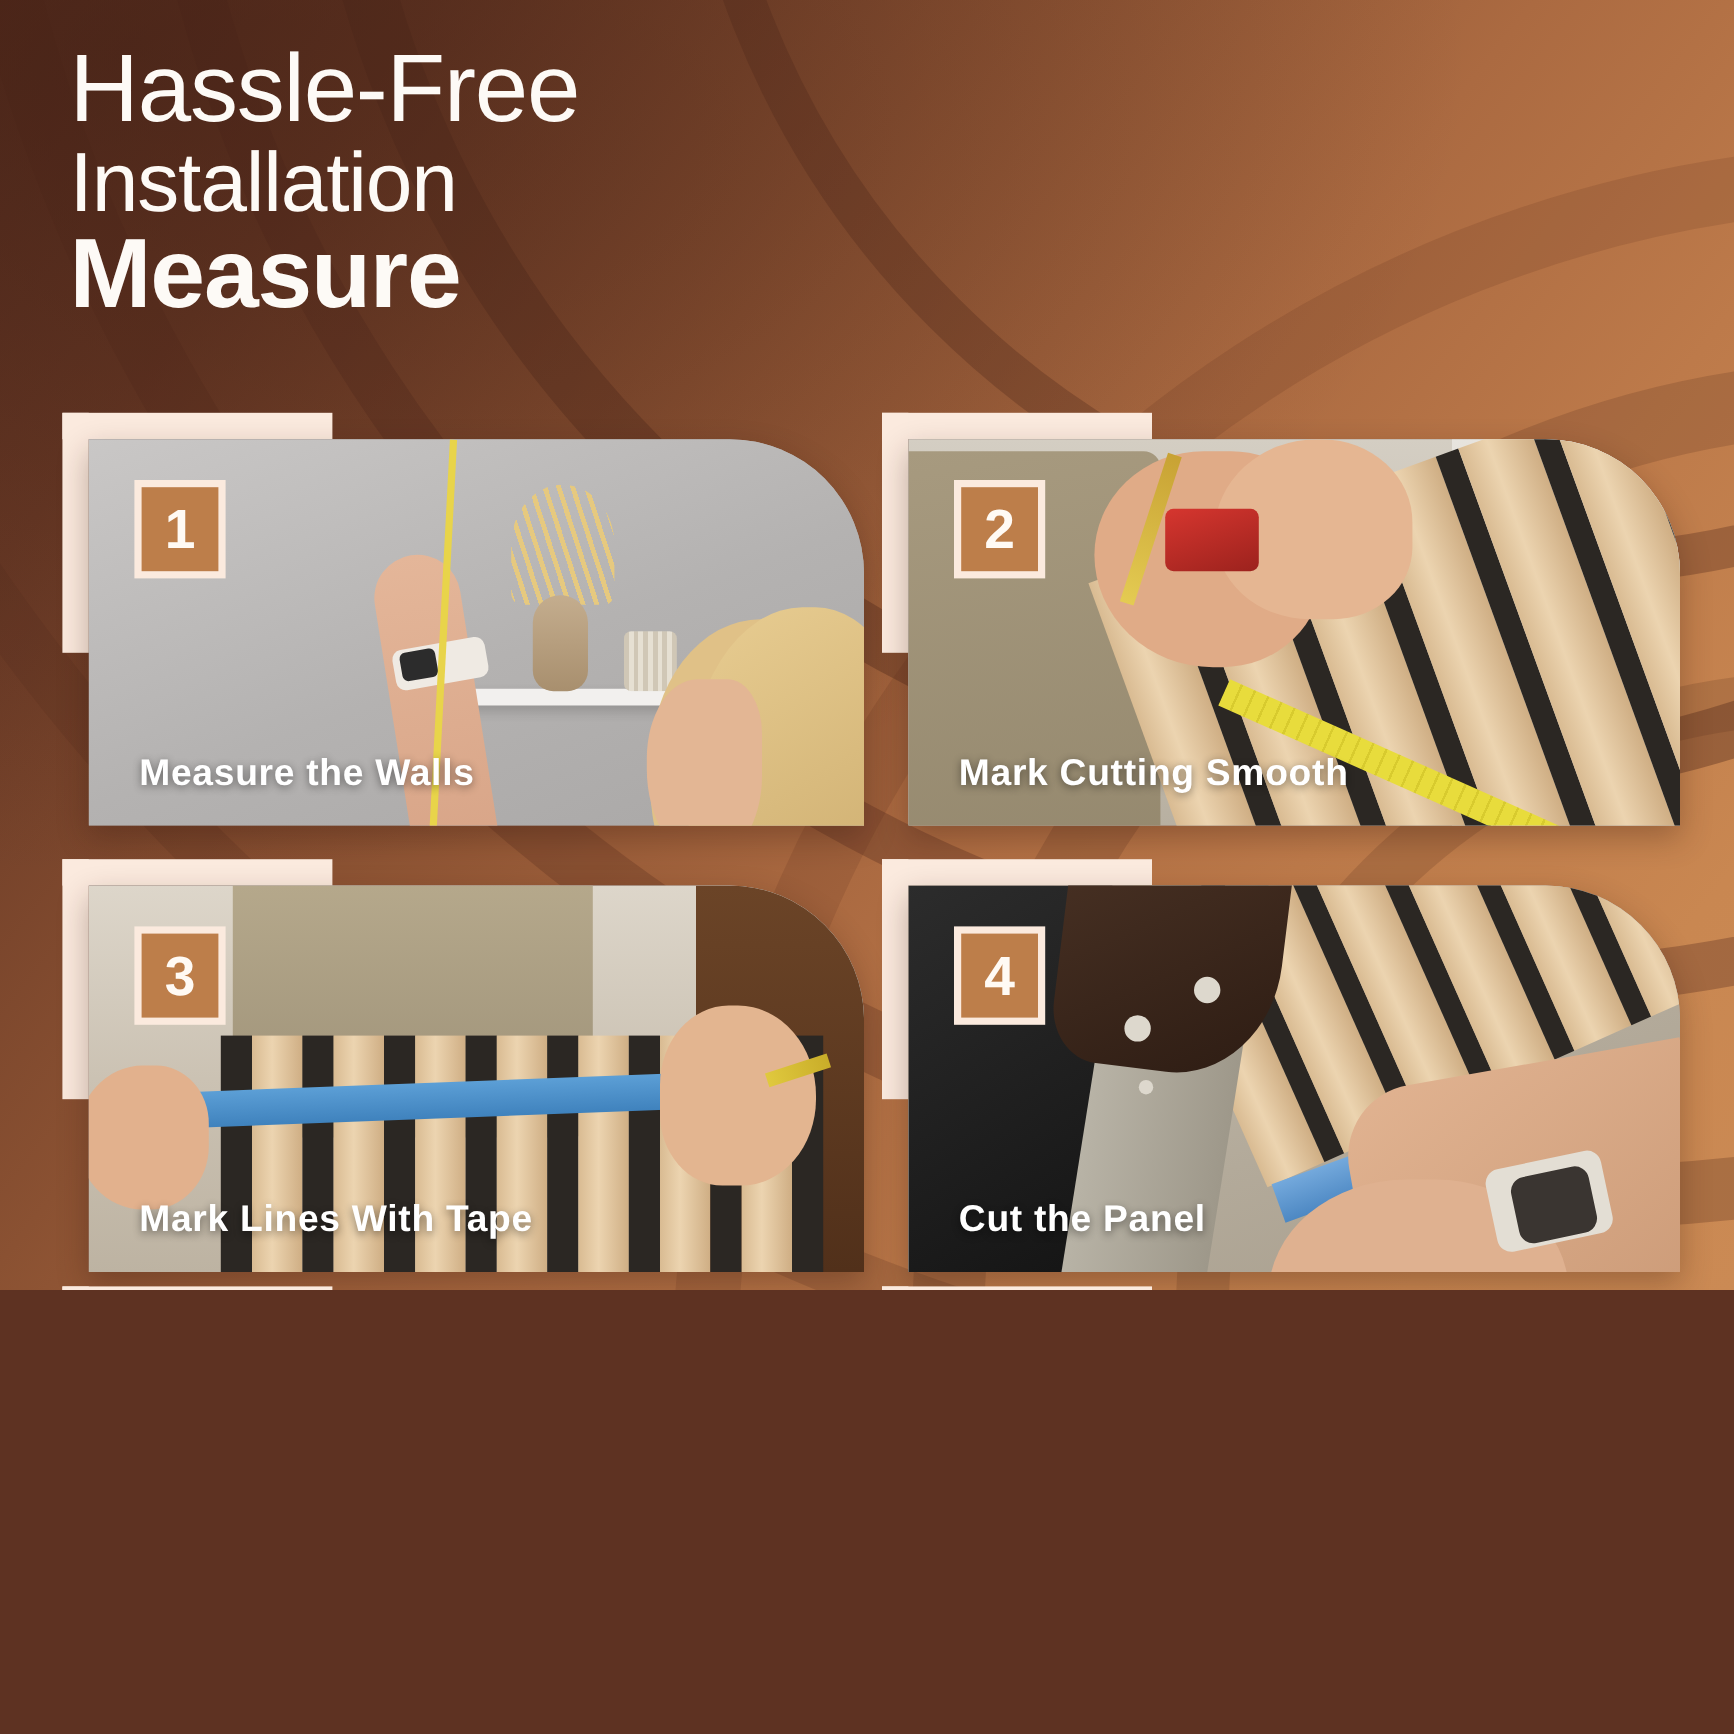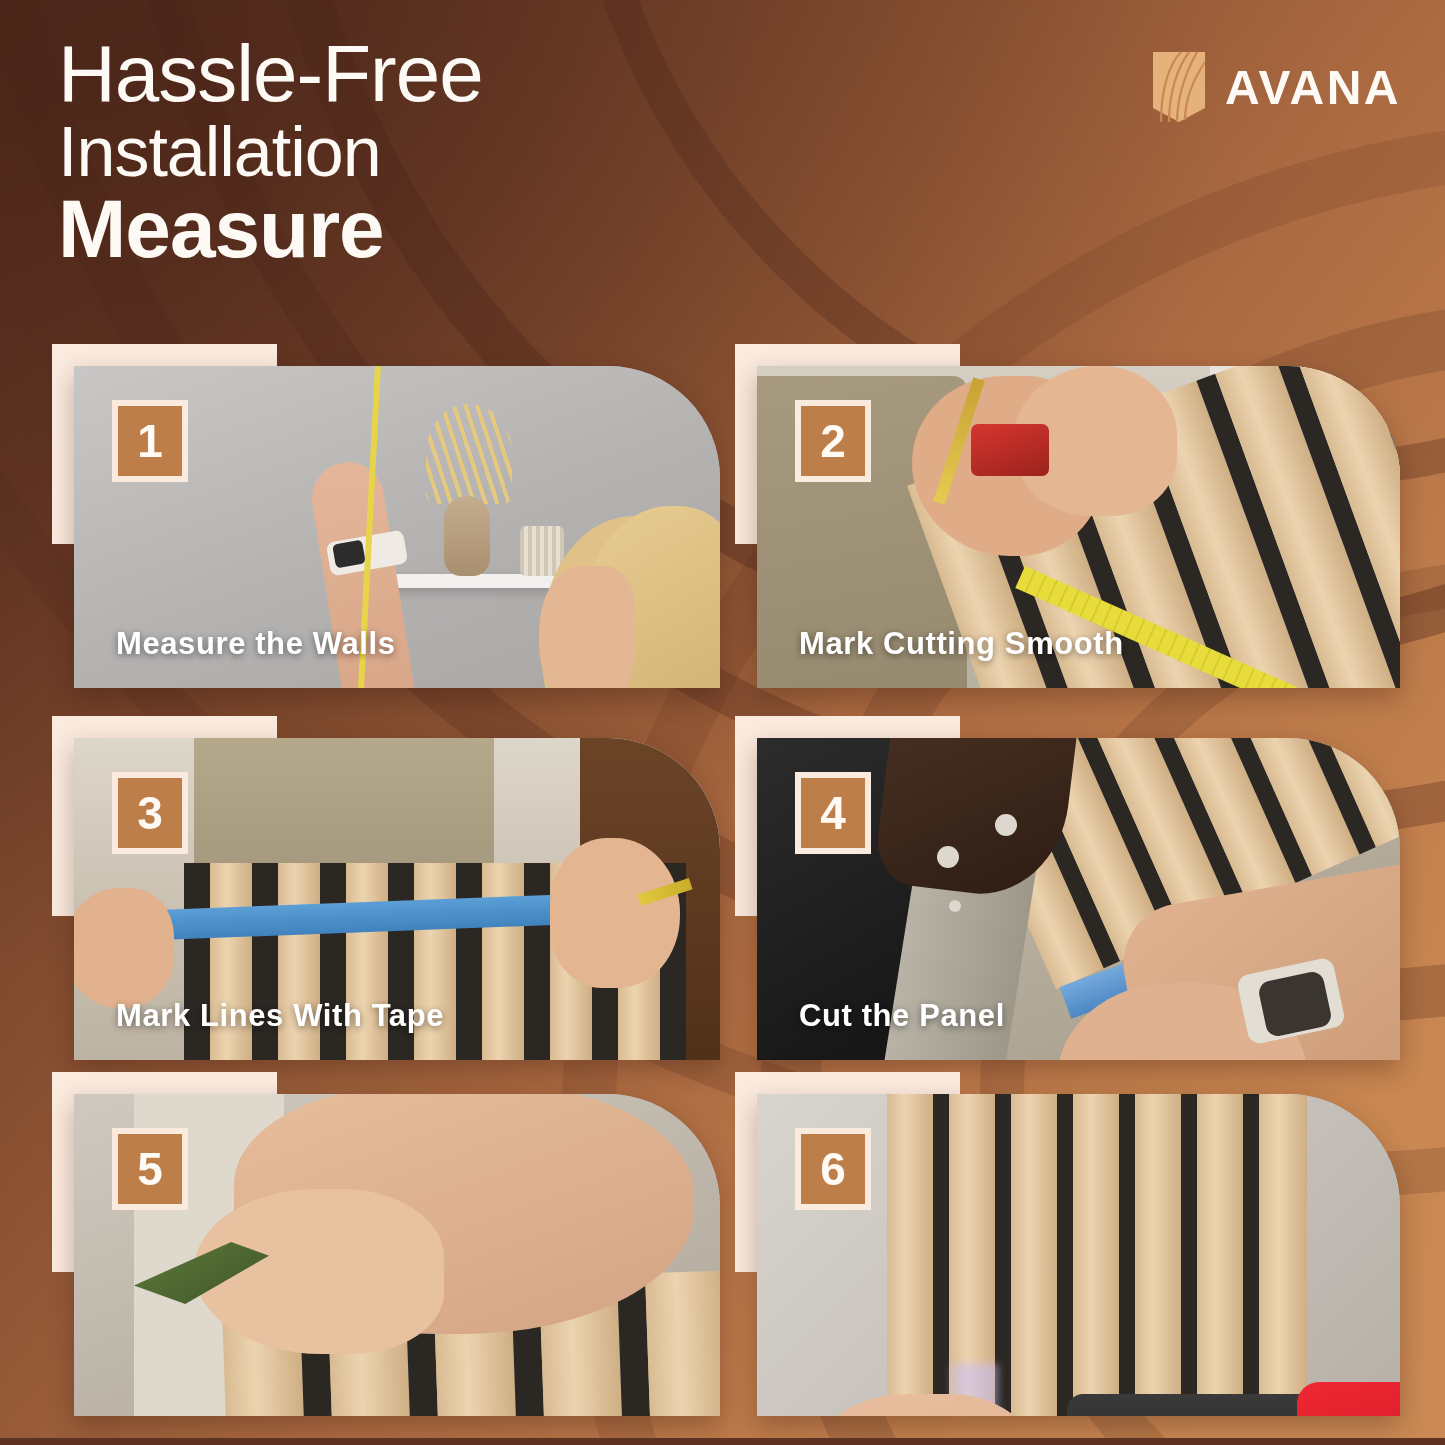--- a/index.html
+++ b/index.html
@@ -3,21 +3,21 @@
 <meta charset="utf-8">
 <title>Hassle-Free Installation Process</title>
 <style>
   html,body{margin:0;padding:0;}
   body{
     width:1445px;height:1445px;
     font-family:"Liberation Sans","DejaVu Sans",sans-serif;
     overflow:hidden;background:#5e3222;
   }
   #poster{
-    position:relative;width:1445px;height:1438px;overflow:hidden;
+    position:relative;width:1445px;height:1075px;overflow:hidden;
     background:linear-gradient(128deg,#5b3021 0%,#6a3a26 16%,#8a5132 36%,#ab6a41 56%,#bd7a4a 72%,#c98751 88%,#cb8a54 100%);
   }
   
   .arcs{position:absolute;inset:0;overflow:hidden;pointer-events:none;}
   .arc{
     position:absolute;border-radius:50%;border-style:solid;
     border-color:rgba(86,44,30,0.40);
   }
   .arc.a1{width:1760px;height:1760px;left:250px;top:-1180px;border-width:46px;}
   .arc.a2{width:2180px;height:2180px;left:110px;top:-1420px;border-width:40px;border-color:rgba(86,44,30,0.33);}
@@ -158,32 +158,20 @@
     <div class="arc b2"></div>
     <div class="arc b3"></div>
   </div>
   <div class="vig"></div>
 
   <div class="header">
     <div class="title">
       <span class="l1">Hassle-Free</span>
       <span class="l2">Installation</span>
       <span class="l3">Measure</span>
-    </div>
-    <div class="brand">
-      <svg class="mark" viewBox="0 0 56 74">
-        <path d="M2 2 H54 V58 L28 72 L2 58 Z" fill="#E5B27C"></path>
-        <g fill="none" stroke="#C98751" stroke-width="2.2">
-          <path d="M10 72 C10 40 18 14 30 2"></path>
-          <path d="M18 72 C18 44 26 18 38 2"></path>
-          <path d="M26 72 C26 48 34 24 46 2"></path>
-          <path d="M34 70 C34 50 42 30 54 12"></path>
-        </g>
-      </svg>
-      <span class="word">AVANA</span>
     </div>
   </div>
 
   <div class="grid">
 
     <div class="cell" style="left:52px;top:344px;width:668px;height:344px;">
       <div class="frame"></div>
       <div class="card">
         <div class="photo">
           <div class="p1-wall fill"></div>

